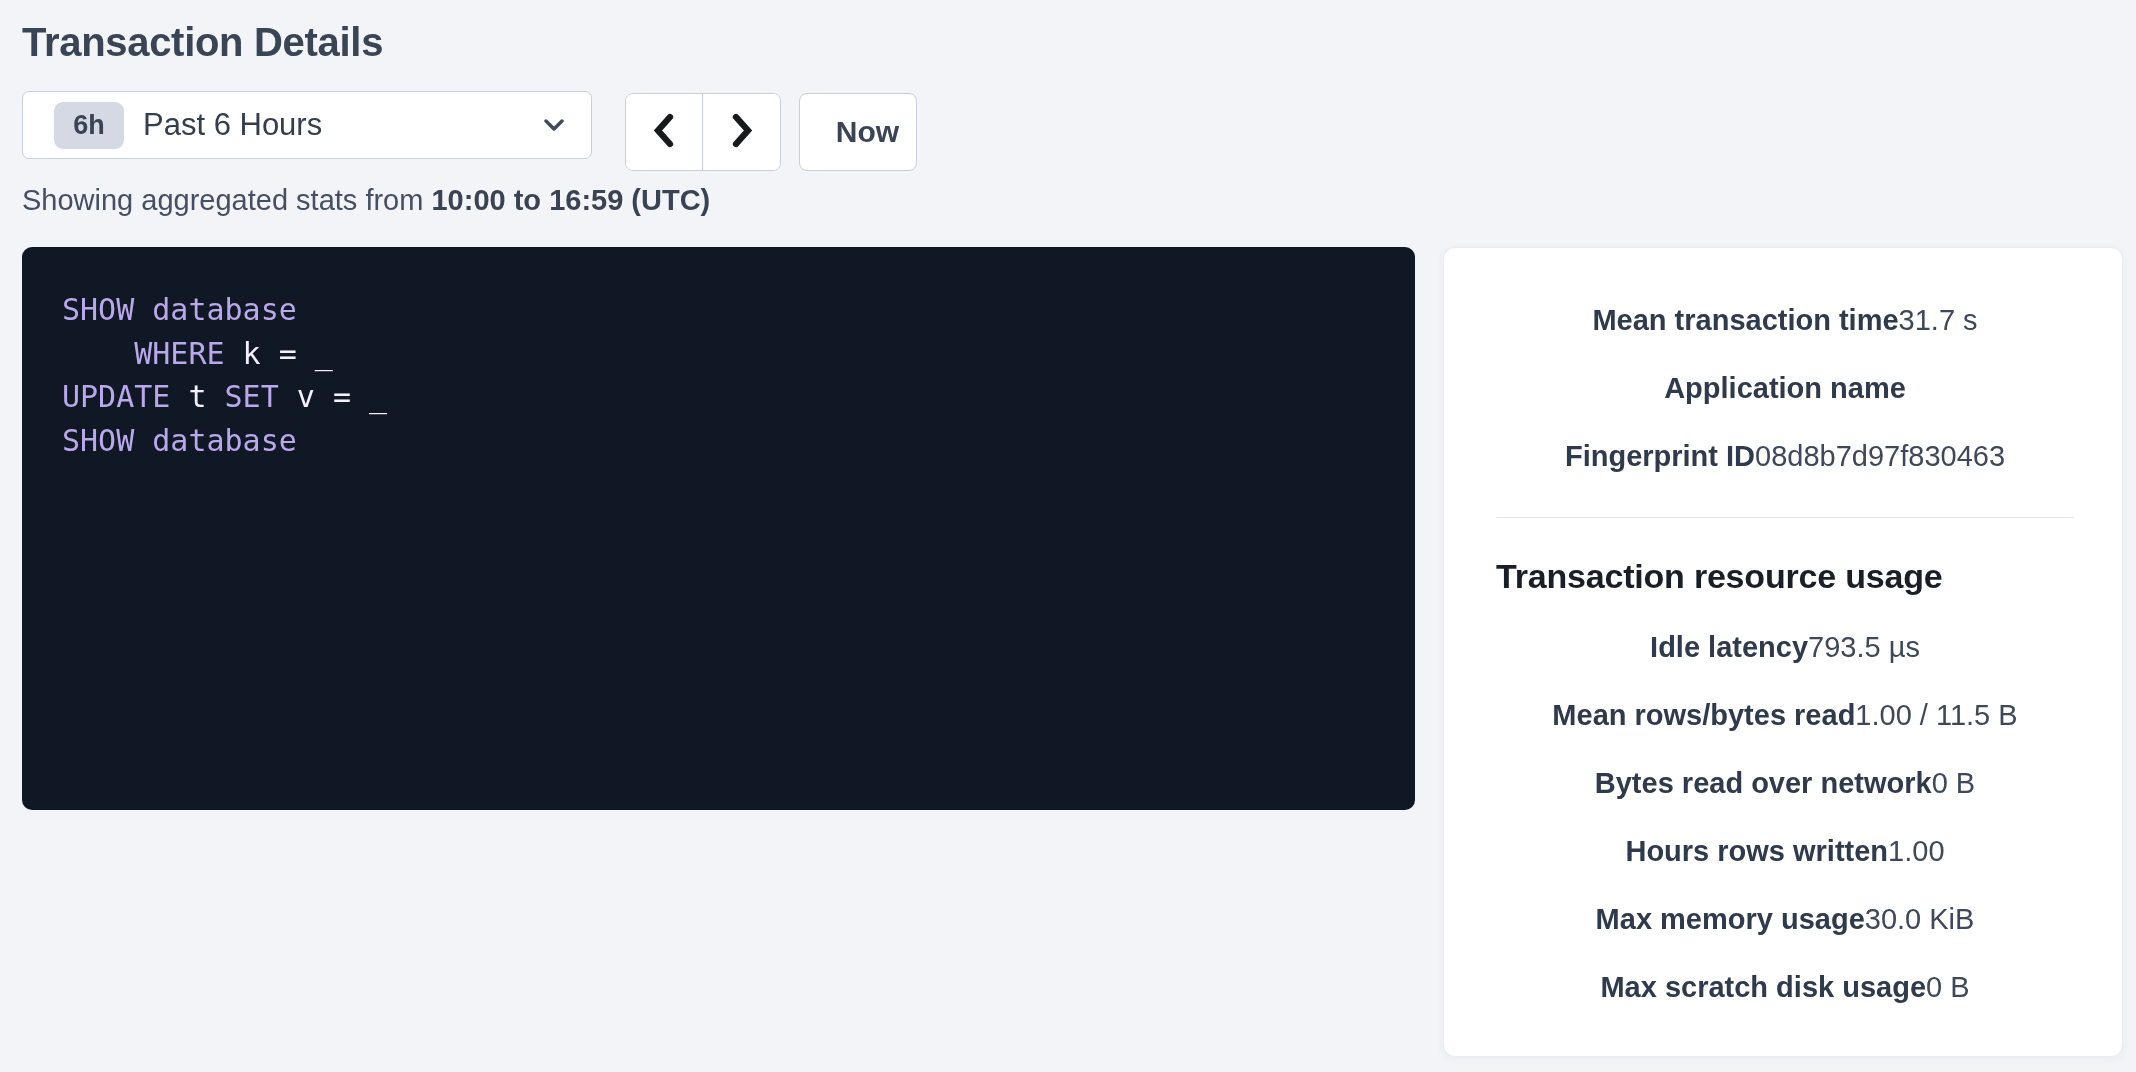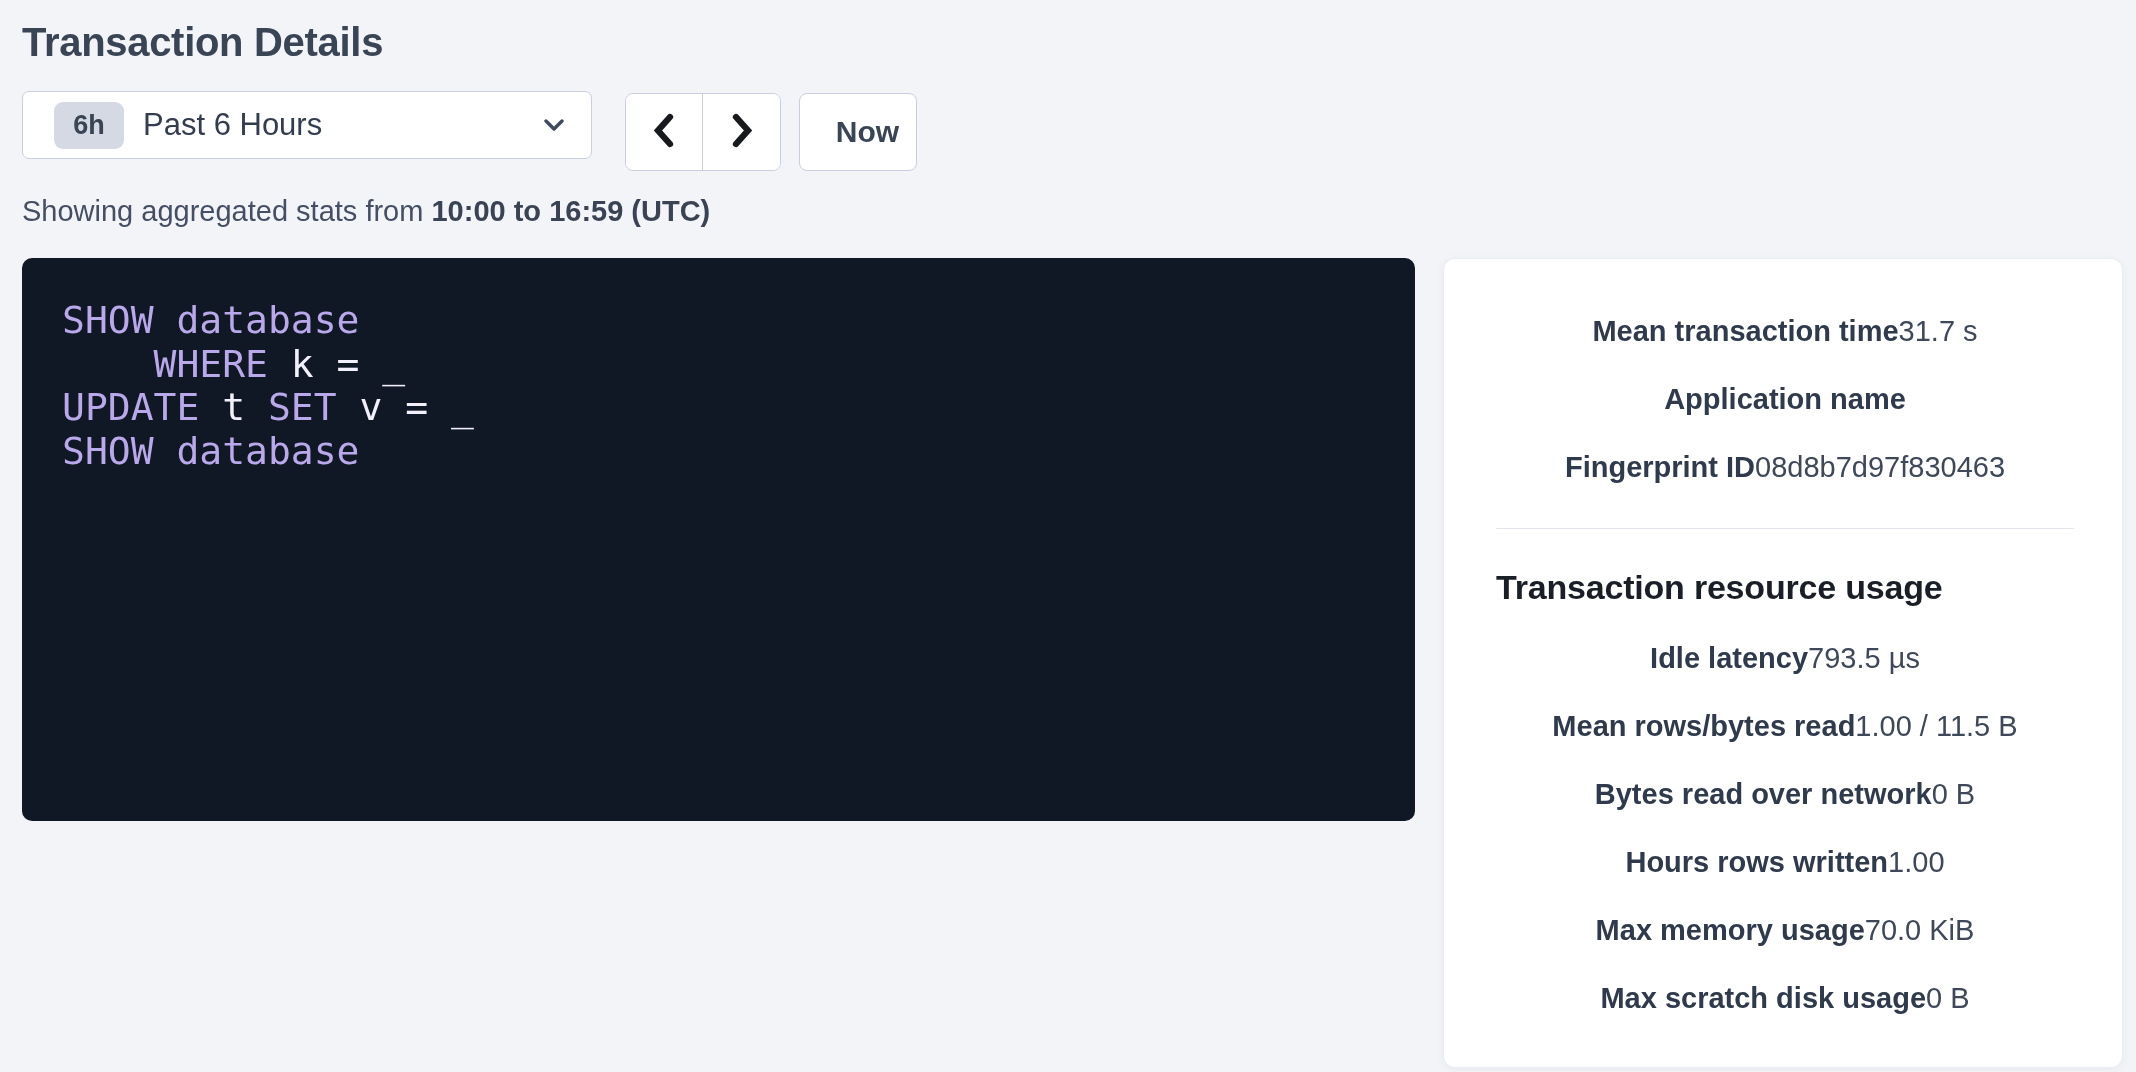--- a/index.html
+++ b/index.html
@@ -53,29 +53,29 @@
     width:77px;display:flex;align-items:center;justify-content:center;
     background:#fff;border:none;padding:0;cursor:pointer;color:var(--icon-dark);
   }
   .nav-btn.prev{border-right:1.5px solid var(--control-border);}
   .now-btn{
     margin-left:18px;margin-top:2px;width:118px;height:78px;
     background:#fff;border:1.5px solid var(--control-border);border-radius:8px;
     font-family:inherit;font-size:30px;font-weight:700;color:var(--text-dark);
     display:flex;align-items:center;justify-content:center;cursor:pointer;padding-left:25px;
   }
-  .caption{margin-top:23px;font-size:29px;line-height:30px;color:#454f63;}
+  .caption{margin-top:12px;font-size:29px;line-height:30px;color:#454f63;}
   .caption b{color:#3a4353;}
   
   .main{margin-top:32px;display:flex;align-items:flex-start;}
   .code-block{
     width:1393px;height:563px;background:var(--code-bg);border-radius:10px;
     padding:41px 19px 0 40px;
     font-family:"DejaVu Sans Mono","Liberation Mono",monospace;
-    font-size:38px;line-height:43.5px;color:var(--code-text);
+    font-size:30px;line-height:43.5px;color:var(--code-text);
   }
   .code-line{white-space:pre;}
   .kw{color:var(--code-keyword);}
   
   .card{
     margin-left:28px;width:680px;height:810px;
     background:var(--card-bg);border:1px solid var(--card-border);border-radius:12px;
     padding:38px 48px 0 52px;
     box-shadow:0 2px 8px rgba(40,50,80,0.05);
   }
@@ -168,21 +168,21 @@
       <div class="stat-row">
         <span class="stat-label">Bytes read over network</span>
         <span class="stat-value">0 B</span>
       </div>
       <div class="stat-row">
         <span class="stat-label">Hours rows written</span>
         <span class="stat-value">1.00</span>
       </div>
       <div class="stat-row">
         <span class="stat-label">Max memory usage</span>
-        <span class="stat-value">70.0 KiB</span>
+        <span class="stat-value">30.0 KiB</span>
       </div>
       <div class="stat-row">
         <span class="stat-label">Max scratch disk usage</span>
         <span class="stat-value">0 B</span>
       </div>
 
     </div>
   </div>
 </div>
 

